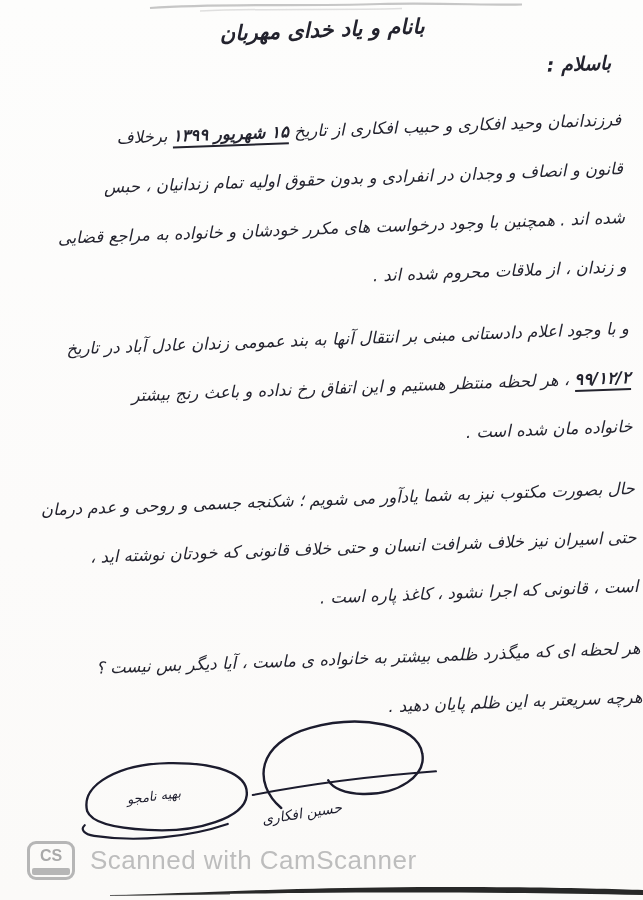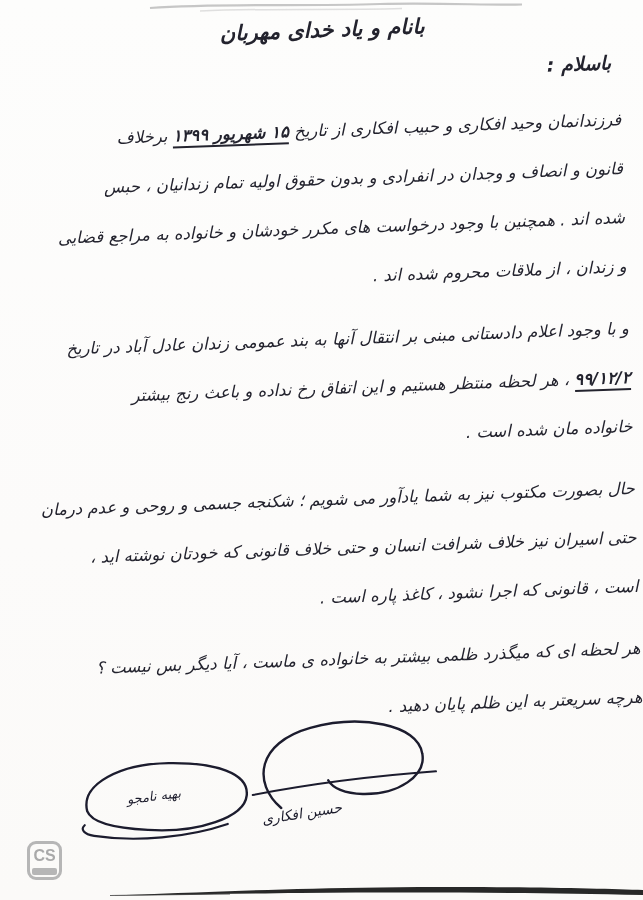--- a/index.html
+++ b/index.html
@@ -41,21 +41,21 @@
     white-space:nowrap;
   }
   .sig-right .sig-name { left:10px; bottom:0; transform:rotate(-7deg); }
   .sig-left  .sig-name { left:52px; top:32px; transform:rotate(-5deg); font-size:13px; }
   
   .watermark {
     position:absolute; left:27px; bottom:20px;
     display:flex; align-items:center; gap:15px;
   }
   .cs-badge {
-    position:relative; width:35px; height:39px; box-sizing:border-box;
+    position:relative; width:48px; height:39px; box-sizing:border-box;
     border:3px solid #b6b6b6; border-radius:9px; color:#a9a9a9;
   }
   .cs-badge .cs-letters {
     position:absolute; top:3px; left:0; right:0; text-align:center;
     font-size:16px; font-weight:bold; font-family:"Liberation Sans", sans-serif;
   }
   .cs-badge .badge-bar {
     position:absolute; left:2px; right:2px; bottom:2px; height:7px;
     background:#b6b6b6; border-radius:2px;
   }
@@ -125,20 +125,21 @@
       </div>
 
     </div>
   </div>
 
   <div class="watermark">
     <div class="cs-badge">
       <span class="cs-letters">CS</span>
       <div class="badge-bar"></div>
     </div>
+    <span class="wm-text">Scanned with CamScanner</span>
   </div>
 
   <svg class="edge-bottom" width="643" height="18" viewBox="0 0 643 18">
     <path d="M110,13.5 C180,11.5 260,7 380,5.5 C500,4 600,6.5 643,8 L643,13 C520,10.5 420,10 300,11 C220,11.8 160,13.2 110,13.5 Z" fill="#161616" opacity="0.92"></path>
     <path d="M110,13.5 C150,13 190,12.4 230,11.8" fill="none" stroke="#3a3a3a" stroke-width="1.2" opacity="0.8"></path>
   </svg>
 
 </div>
 
 </body></html>

